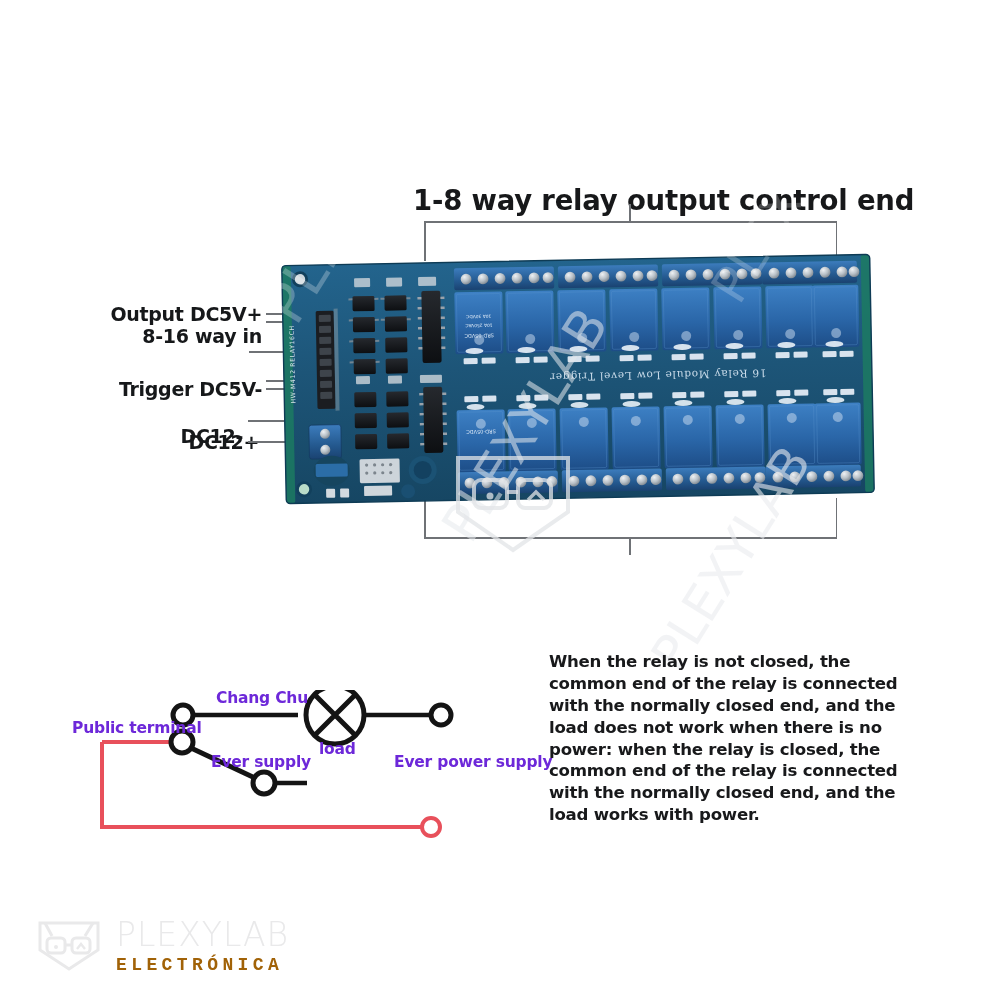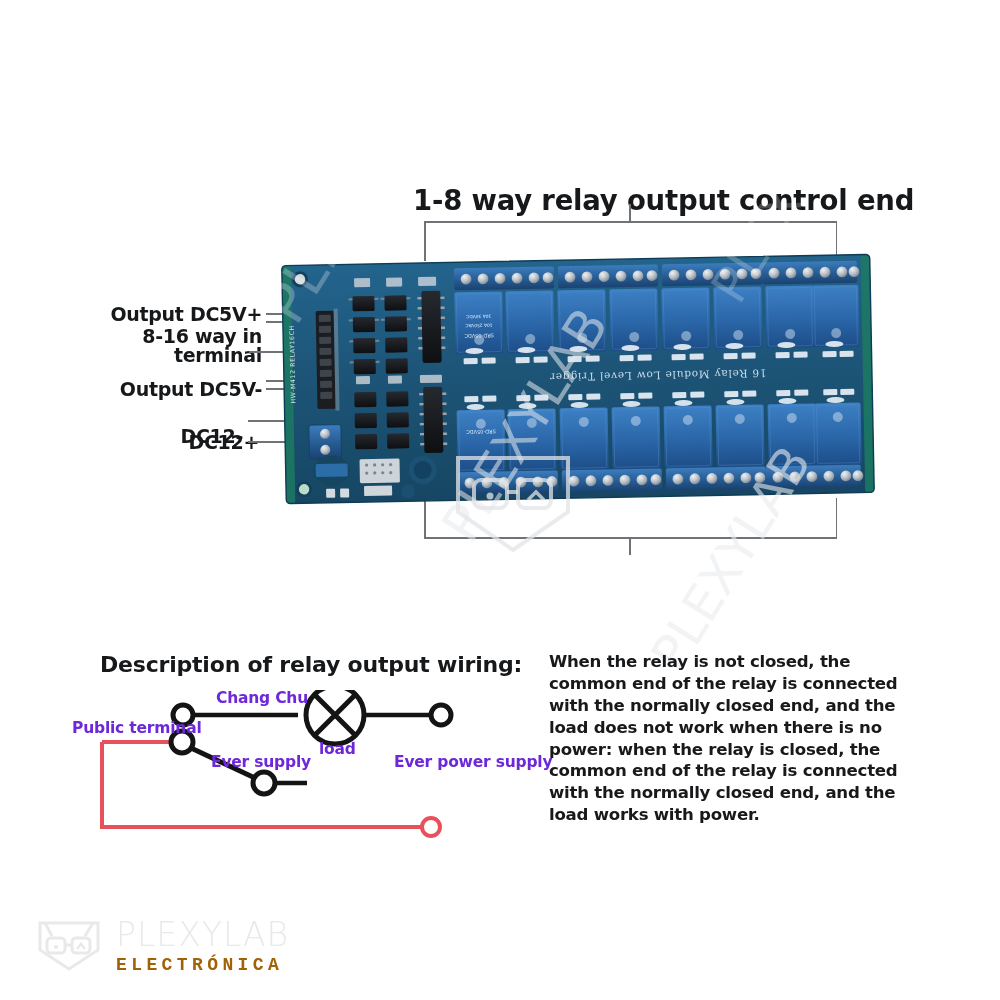--- a/index.html
+++ b/index.html
@@ -117,24 +117,23 @@
   <div class="abs brk lead-v" style="left:424px; top:498px; width:1.6px; height:40px;"></div>
   <div class="abs brk lead-v" style="left:835.5px; top:498px; width:1.6px; height:40px;"></div>
   <div class="abs brk lead-h" style="left:424px; top:537px; width:413px; height:1.6px;"></div>
   <div class="abs brk lead-v" style="left:629px; top:537px; width:1.6px; height:18px;"></div>
 
 
   <div class="abs left-label" style="left:0px; top:303px; width:262px;">Output DC5V+</div>
 
   <div class="abs left-label two-line" style="left:0px; top:327px; width:262px;">
     <div>8-16 way in</div>
-    <div>terminal</div>
   </div>
 
-  <div class="abs left-label" style="left:0px; top:378px; width:262px;">Output DC5V-</div>
+  <div class="abs left-label" style="left:0px; top:378px; width:262px;">Trigger DC5V-</div>
 
   <div class="abs left-label" style="left:0px; top:410px; width:243px;margin-top:15px;">DC12-</div>
 
   <div class="abs left-label" style="left:16px; top:431px; width:243px;">DC12+</div>
 
   <div class="abs lead lead-h" style="left:266px; top:313px; width:45px;"></div>
 
   <div class="abs lead lead-h" style="left:249px; top:351px; width:57px;"></div>
   <div class="abs lead lead-v" style="left:305px; top:321px; width:1.6px; height:60px;"></div>
   <div class="abs lead lead-h" style="left:266px; top:321px; width:40px;"></div>
@@ -545,21 +544,20 @@
     <g fill="none" stroke="rgba(225,228,231,0.75)" stroke-width="4">
       <path d="M10 8 H120 V62 L65 100 L10 62 Z"></path>
       <rect x="26" y="30" width="33" height="28" rx="7"></rect>
       <rect x="70" y="30" width="33" height="28" rx="7"></rect>
       <path d="M59 42 H70"></path>
     </g>
     <circle cx="42" cy="46" r="3.5" fill="rgba(225,228,231,0.75)"></circle>
     <path d="M80 50 l8 -8 l8 8" stroke="rgba(225,228,231,0.75)" stroke-width="3.5" fill="none"></path>
   </svg>
 
-  <div class="abs diag-title" style="left:100px; top:652px;">Description of relay output wiring:</div>
 
   <svg class="abs" style="left:70px; top:690px;" width="480" height="160" viewBox="0 0 480 160">
 
     <path d="M32 52 H102" stroke="#e8505b" stroke-width="4" fill="none"></path>
     <path d="M32 52 V137 H355" stroke="#e8505b" stroke-width="4" fill="none"></path>
     <circle cx="361" cy="137" r="9" fill="#ffffff" stroke="#e8505b" stroke-width="4"></circle>
 
     <circle cx="113" cy="25" r="10" fill="#ffffff" stroke="#141414" stroke-width="5"></circle>
     <path d="M124 25 H228" stroke="#141414" stroke-width="4.5" fill="none"></path>
 

